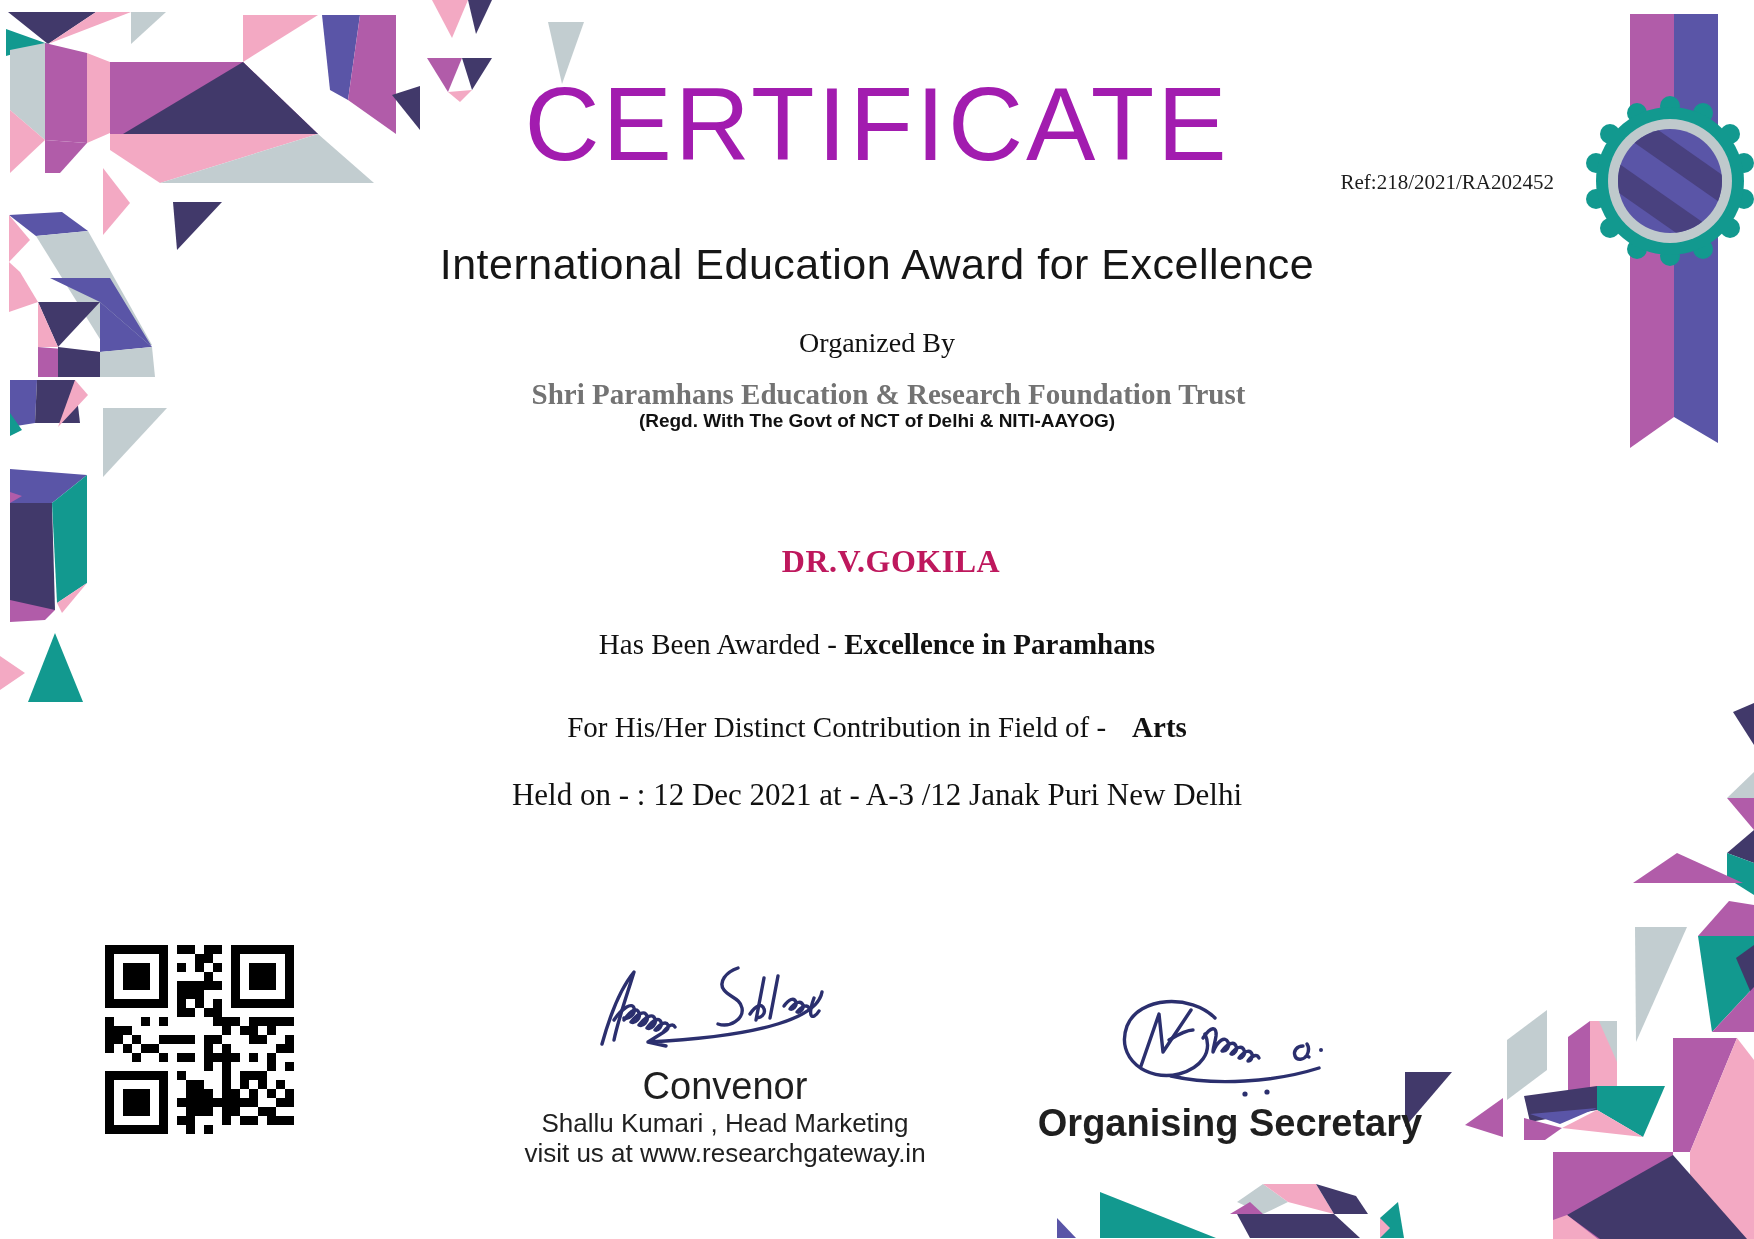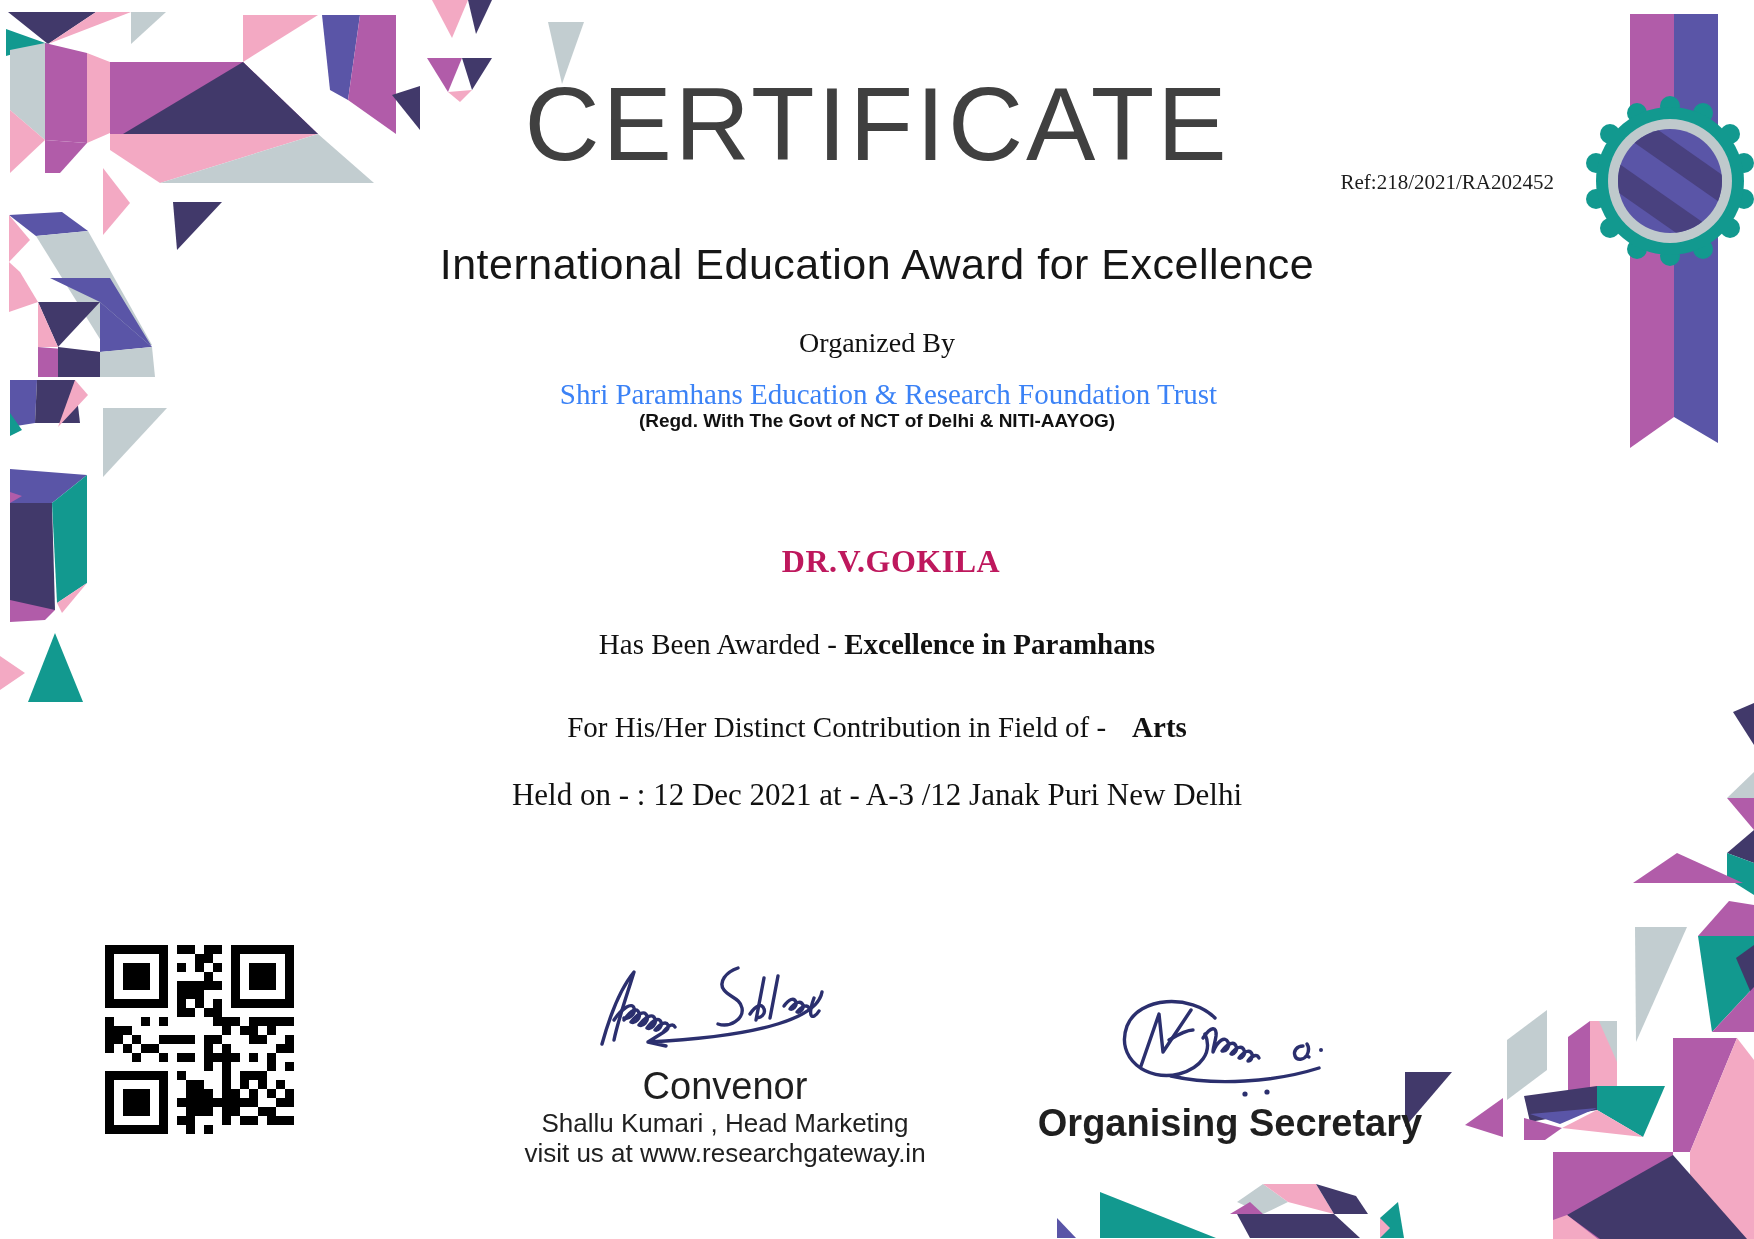--- a/index.html
+++ b/index.html
@@ -1,26 +1,26 @@
 <!DOCTYPE html>
 <html><head>
 <meta charset="utf-8">
 <style>
   html,body{margin:0;padding:0;background:#fff;}
   .page{position:relative;width:1754px;height:1239px;background:#ffffff;overflow:hidden;
         font-family:"Liberation Serif", serif;}
   .abs{position:absolute;}
   .ctr{left:0;right:0;text-align:center;}
   .certificate-title{top:72px;font-family:"Liberation Sans",sans-serif;font-size:104px;
-        line-height:1;color:#404040;letter-spacing:3px;font-weight:400;}
+        line-height:1;color:#a21caf;letter-spacing:3px;font-weight:400;}
   .ref-number{top:170px;right:200px;font-size:21px;color:#1d1d1d;}
   .award-heading{top:240px;font-family:"Liberation Sans",sans-serif;font-size:43px;
         color:#161616;letter-spacing:0.5px;}
   .organized-by{top:327px;font-size:28px;color:#111;}
-  .organization-name{top:378px;font-size:29px;font-weight:normal;color:#3b82f6;padding-left:23px;}
+  .organization-name{top:378px;font-size:29px;font-weight:bold;color:#737373;padding-left:23px;}
   .registration-line{top:410px;font-family:"Liberation Sans",sans-serif;font-size:19px;
         font-weight:bold;color:#111;}
   .bestowed-line{top:476px;font-size:28px;color:#111;}
   .recipient-name{top:543px;font-size:32px;font-weight:bold;color:#be185d;letter-spacing:0.5px;padding-left:28px;}
   .awarded-line{top:628px;font-size:29px;color:#111;}
   .awarded-line b{font-weight:bold;}
   .field-line{top:711px;font-size:29px;color:#111;}
   .field-line b{font-weight:bold;margin-left:26px;}
   .event-line{top:777px;font-size:31px;font-weight:normal;color:#111;}
   .sig-block{position:absolute;text-align:center;}

